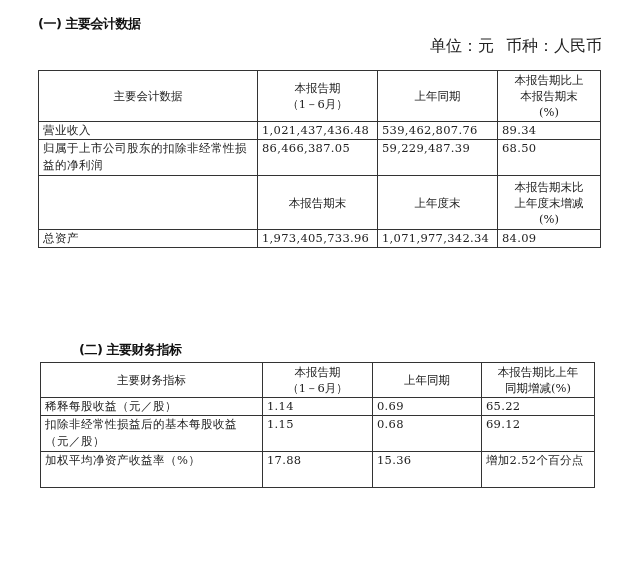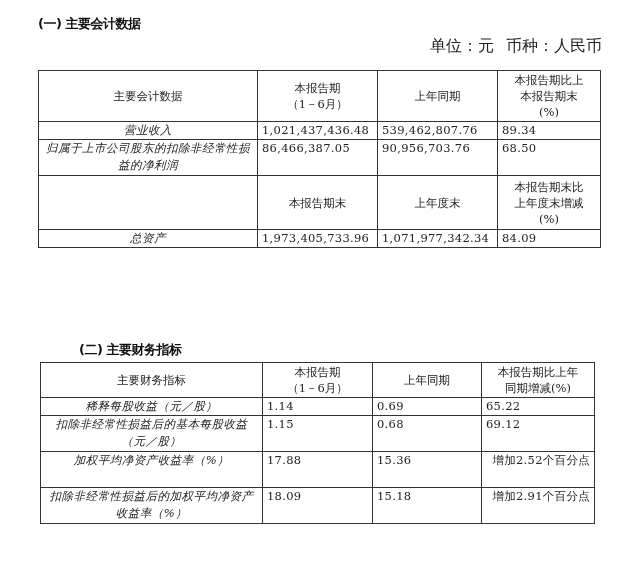--- a/index.html
+++ b/index.html
@@ -51,26 +51,25 @@
     table.fin td.hdr {
       text-align: center;
       vertical-align: middle;
       line-height: 16px;
     }
     table.fin td.num {
       white-space: nowrap;
       letter-spacing: 0.3px;
     }
     table.fin td.lbl {
-      text-align: center;
+      text-align: left;
       letter-spacing: 0.5px;
-      font-style: italic;
     }
     table.fin td.txt {
-      text-align: right;
+      text-align: left;
       letter-spacing: 0.3px;
     }
 
     #table1 { left: 38px; top: 70px; width: 562px; }
     #table1 col.c1 { width: 219px; }
     #table1 col.c2 { width: 120px; }
     #table1 col.c3 { width: 120px; }
     #table1 col.c4 { width: 103px; }
     #table1 tr.h1 { height: 51px; }
     #table1 tr.r { height: 18px; }
@@ -118,21 +117,21 @@
   </tr>
   <tr class="r">
     <td class="lbl">营业收入</td>
     <td class="num">1,021,437,436.48</td>
     <td class="num">539,462,807.76</td>
     <td class="num">89.34</td>
   </tr>
   <tr class="r2">
     <td class="lbl">归属于上市公司股东的扣除非经常性损益的净利润</td>
     <td class="num">86,466,387.05</td>
-    <td class="num">90,956,703.76</td>
+    <td class="num">59,229,487.39</td>
     <td class="num">68.50</td>
   </tr>
   <tr class="h2">
     <td class="hdr"></td>
     <td class="hdr">本报告期末</td>
     <td class="hdr">上年度末</td>
     <td class="hdr">
       <div>本报告期末比</div>
       <div>上年度末增减</div>
       <div>(%)</div>
@@ -180,20 +179,14 @@
     <td class="num">1.15</td>
     <td class="num">0.68</td>
     <td class="num">69.12</td>
   </tr>
   <tr class="r2">
     <td class="lbl">加权平均净资产收益率（%）</td>
     <td class="num">17.88</td>
     <td class="num">15.36</td>
     <td class="txt">增加2.52个百分点</td>
   </tr>
-  <tr class="r2">
-    <td class="lbl">扣除非经常性损益后的加权平均净资产收益率（%）</td>
-    <td class="num">18.09</td>
-    <td class="num">15.18</td>
-    <td class="txt">增加2.91个百分点</td>
-  </tr>
 </tbody>
   </table>
 
 </body></html>

